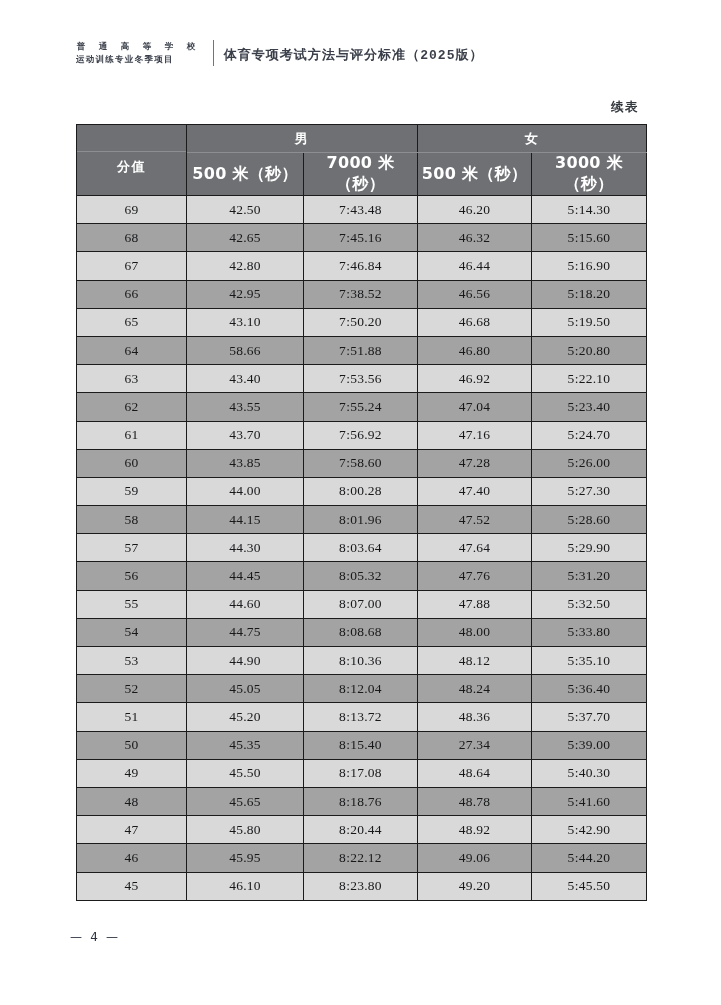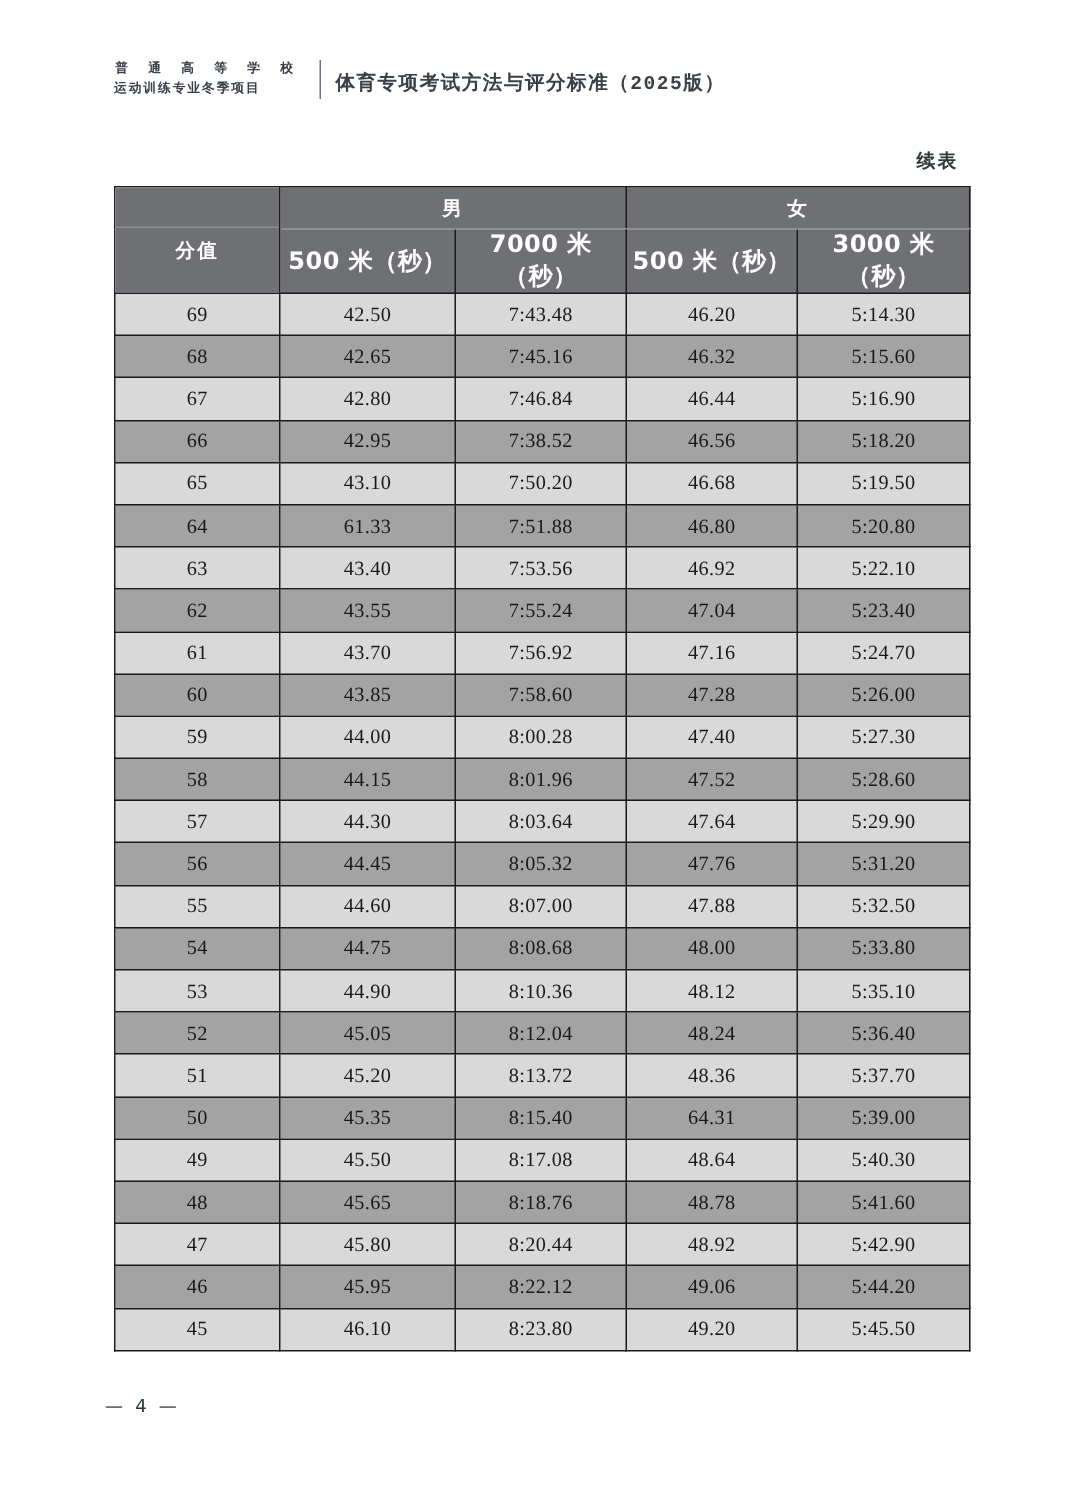--- a/index.html
+++ b/index.html
@@ -221,21 +221,21 @@
       </tr>
       <tr class="odd">
         <td>65</td>
         <td>43.10</td>
         <td>7:50.20</td>
         <td>46.68</td>
         <td>5:19.50</td>
       </tr>
       <tr class="even">
         <td>64</td>
-        <td>61.33</td>
+        <td>58.66</td>
         <td>7:51.88</td>
         <td>46.80</td>
         <td>5:20.80</td>
       </tr>
       <tr class="odd">
         <td>63</td>
         <td>43.40</td>
         <td>7:53.56</td>
         <td>46.92</td>
         <td>5:22.10</td>
@@ -321,21 +321,21 @@
         <td>51</td>
         <td>45.20</td>
         <td>8:13.72</td>
         <td>48.36</td>
         <td>5:37.70</td>
       </tr>
       <tr class="even">
         <td>50</td>
         <td>45.35</td>
         <td>8:15.40</td>
-        <td>64.31</td>
+        <td>27.34</td>
         <td>5:39.00</td>
       </tr>
       <tr class="odd">
         <td>49</td>
         <td>45.50</td>
         <td>8:17.08</td>
         <td>48.64</td>
         <td>5:40.30</td>
       </tr>
       <tr class="even">

